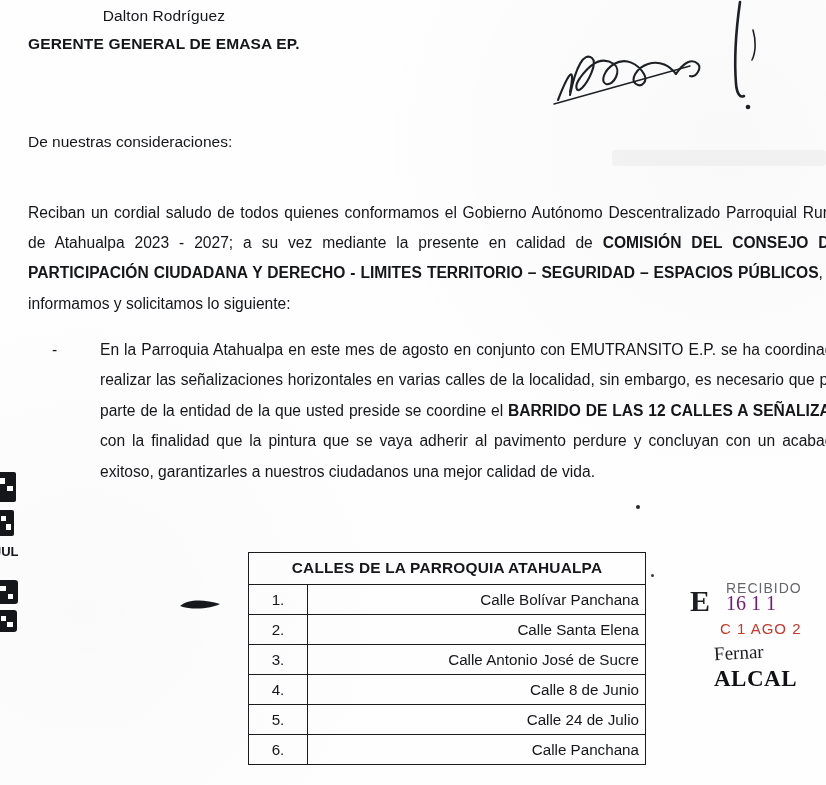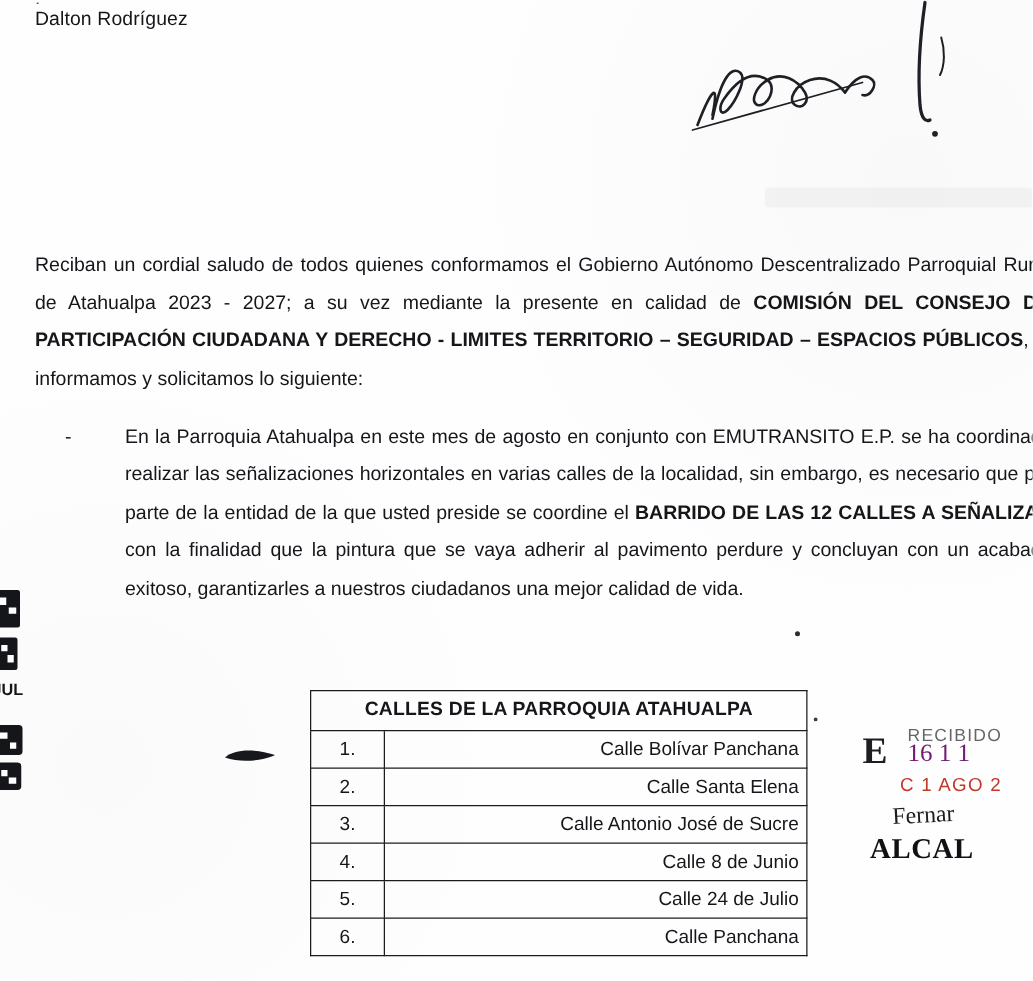--- a/index.html
+++ b/index.html
@@ -213,21 +213,21 @@
     left: 24px;
     top: 64px;
     font-size: 19px;
     color: #1c1d21;
     font-family: "Liberation Serif", serif;
     white-space: nowrap;
     transform: rotate(-3deg);
   }
   .recv-stamp .stamp-role {
     position: absolute;
-    left: 6px;
+    left: 24px;
     top: 88px;
     font-size: 23px;
     font-weight: bold;
     letter-spacing: 0.5px;
     color: #101114;
     font-family: "Liberation Serif", serif;
     white-space: nowrap;
     text-align: center;
   }
 
@@ -264,36 +264,38 @@
 
 <div class="paper"></div>
 
 <div class="doc">
 
   <div class="faint-band"></div>
 
   <div class="addressee">
     <span class="ing">Ing.</span>
     <span class="name">Dalton Rodríguez</span>
+    <span class="role">GERENTE GENERAL DE EMASA EP.</span>
   </div>
 
   <div class="signature-area">
     <svg width="280" height="130" viewBox="0 0 280 130" xmlns="http://www.w3.org/2000/svg">
       <g fill="none" stroke="#1d2024" stroke-width="2.1" stroke-linecap="round">
         <path d="M30 95 C 36 66, 44 52, 52 58 C 58 63, 48 82, 42 88 C 36 94, 34 86, 40 78 C 50 64, 62 56, 74 64 C 82 70, 74 86, 66 84 C 60 82, 64 70, 74 64 C 86 57, 98 64, 104 74 C 108 81, 102 88, 96 84 C 90 80, 96 68, 108 64 C 120 60, 130 66, 136 74"></path>
         <path d="M18 100 C 28 74, 36 62, 30 92"></path>
         <path d="M136 74 C 144 62, 152 58, 158 64 C 162 68, 156 78, 150 76"></path>
         <path d="M14 104 L 150 66" stroke-width="1.4"></path>
         <path d="M200 2 C 196 30, 194 58, 196 84 C 197 94, 200 98, 204 96" stroke-width="2.6"></path>
         <path d="M213 30 C 216 40, 216 52, 212 60" stroke-width="1.6"></path>
       </g>
       <circle cx="208" cy="107" r="2.3" fill="#1d2024"></circle>
     </svg>
   </div>
 
+  <div class="greeting">De nuestras consideraciones:</div>
 
   <p class="para1"><span>Reciban un cordial saludo de todos quienes conformamos el Gobierno Autónomo Descentralizado Parroquial Rural de Atahualpa 2023 - 2027; a su vez mediante la presente en calidad de </span><b>COMISIÓN DEL CONSEJO DE PARTICIPACIÓN CIUDADANA Y DERECHO - LIMITES TERRITORIO – SEGURIDAD – ESPACIOS PÚBLICOS</b><span>, le informamos y solicitamos lo siguiente:</span></p>
 
   <div class="bullet">
     <span class="dash">-</span>
     <span class="btext"><span>En la Parroquia Atahualpa en este mes de agosto en conjunto con EMUTRANSITO E.P. se ha coordinado realizar las señalizaciones horizontales en varias calles de la localidad, sin embargo, es necesario que por parte de la entidad de la que usted preside se coordine el </span><b>BARRIDO DE LAS 12 CALLES A SEÑALIZAR</b><span> con la finalidad que la pintura que se vaya adherir al pavimento perdure y concluyan con un acabado exitoso, garantizarles a nuestros ciudadanos una mejor calidad de vida.</span></span>
   </div>
 
   <div class="dot-mark"></div>
   <div class="dot-mark2"></div>

